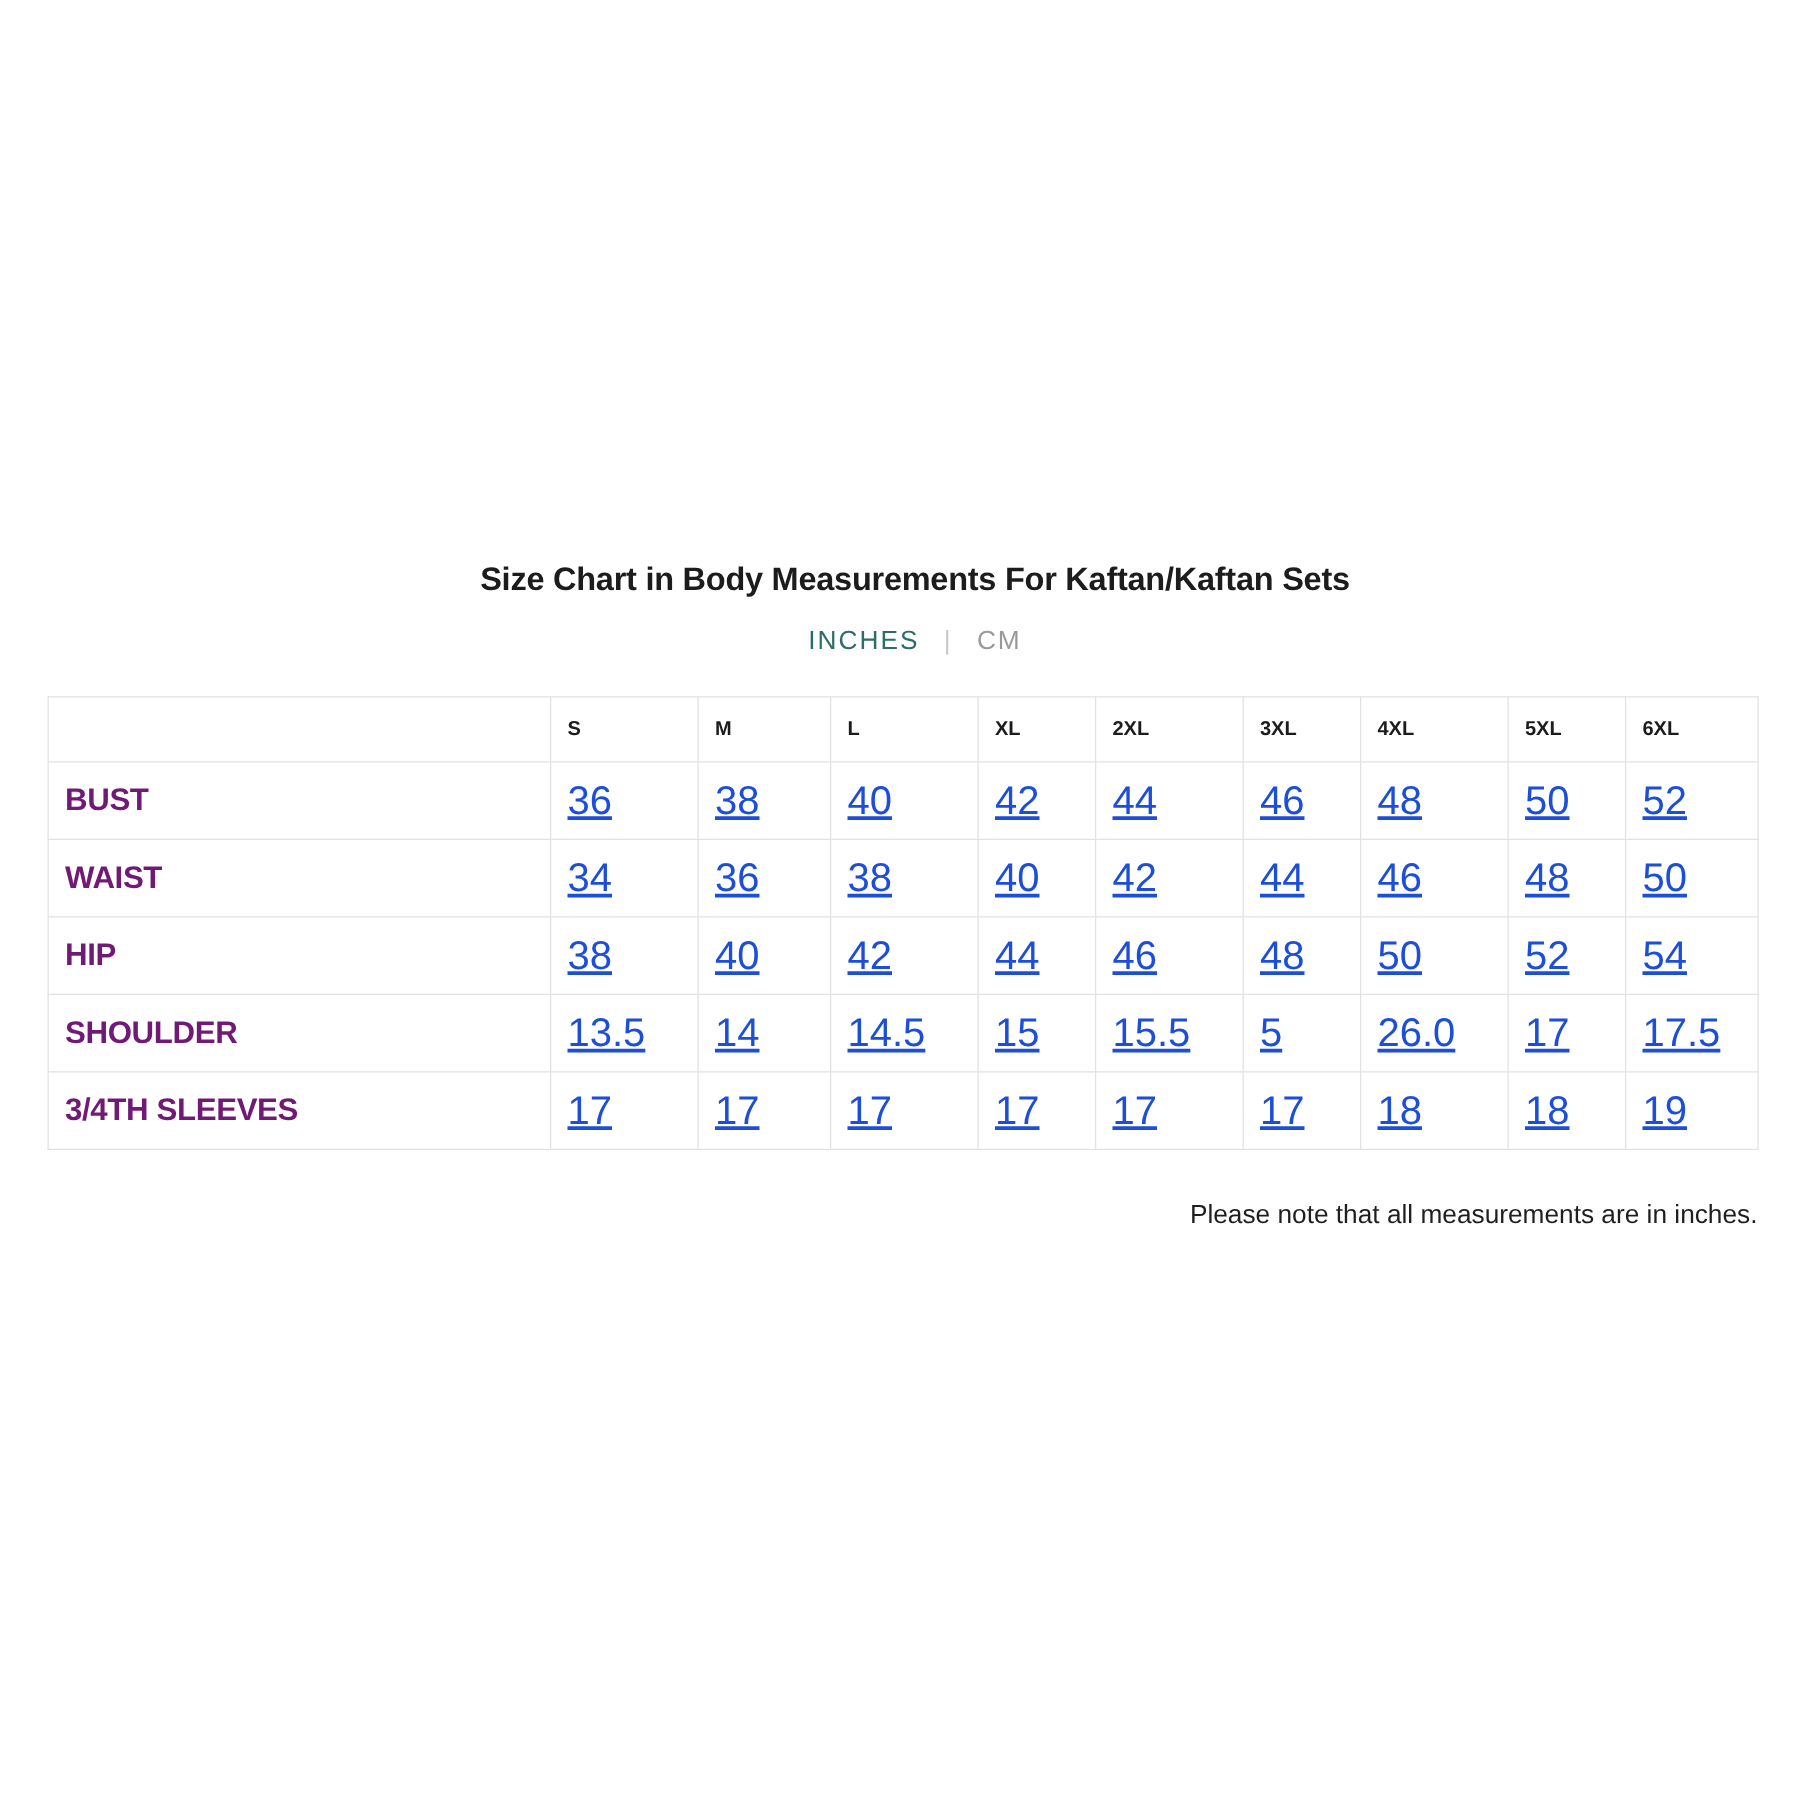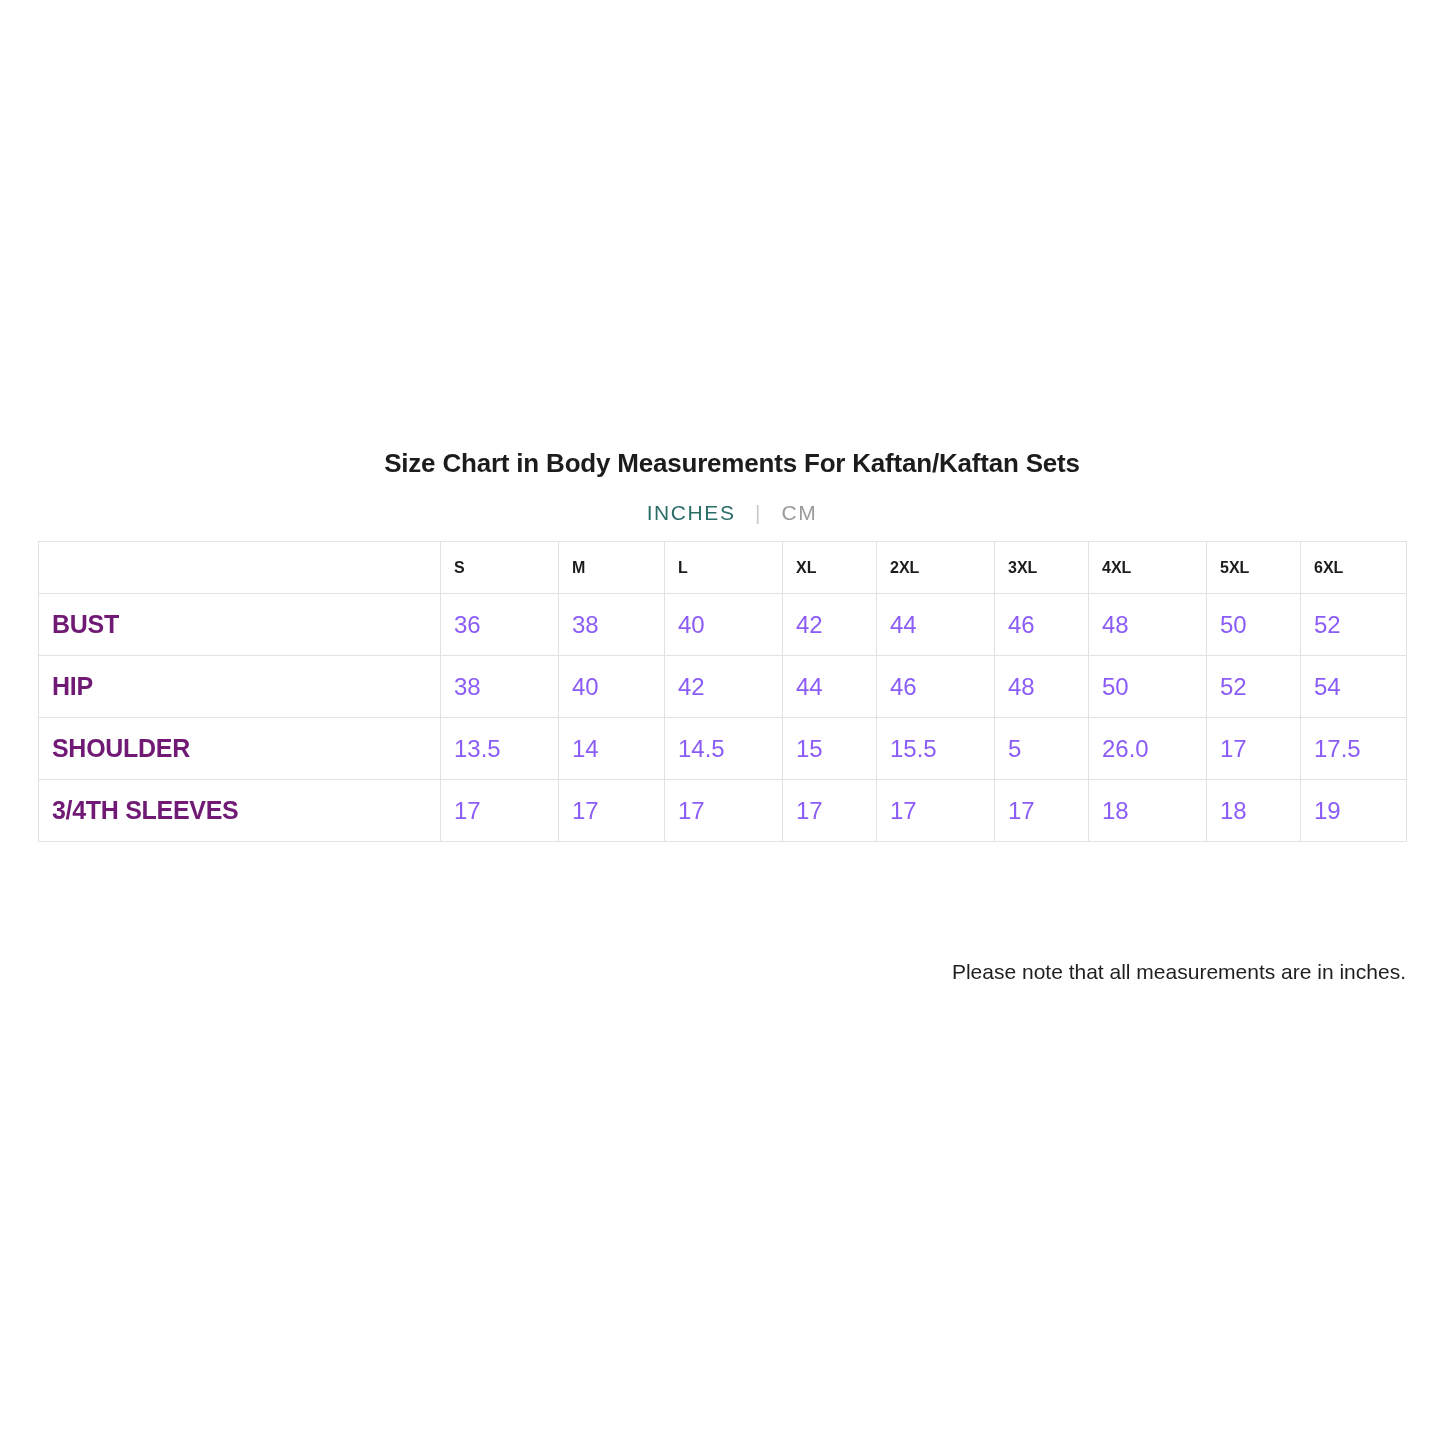--- a/index.html
+++ b/index.html
@@ -35,21 +35,21 @@
     text-align: center;
     letter-spacing: -0.2px;
     color: #1c1c1c;
     margin: 0 0 22px 0;
     padding-left: 20px;
   }
   .unit-toggle {
     text-align: center;
     font-size: 21px;
     letter-spacing: 1.6px;
-    margin-bottom: 16px;
+    margin-bottom: 32px;
     padding-left: 20px;
   }
   .unit-toggle .unit {
     display: inline-block;
     padding: 0 4px;
   }
   .unit-active { color: #2b6d67; }
   .unit-inactive { color: #9a9a9a; }
   .unit-sep { color: #c9c9c9; padding: 0 8px; }
 
@@ -75,24 +75,25 @@
     height: 62px;
   }
   td.row-label {
     font-size: 25px;
     font-weight: bold;
     letter-spacing: -0.3px;
     color: #701a75;
     padding-left: 12px;
   }
   td.val {
-    font-size: 24px;
+    font-size: 32px;
     font-weight: normal;
-    color: #8b5cf6;
+    color: #1d4ed8;
     letter-spacing: 0px;
+    text-decoration: underline;
   }
   col.c-label { width: 402px; }
   col.c-s { width: 118px; }
   col.c-m { width: 106px; }
   col.c-l { width: 118px; }
   col.c-xl { width: 94px; }
   col.c-2xl { width: 118px; }
   col.c-3xl { width: 94px; }
   col.c-4xl { width: 118px; }
   col.c-5xl { width: 94px; }
@@ -158,20 +159,32 @@
           <td class="val">38</td>
           <td class="val">40</td>
           <td class="val">42</td>
           <td class="val">44</td>
           <td class="val">46</td>
           <td class="val">48</td>
           <td class="val">50</td>
           <td class="val">52</td>
         </tr>
         <tr>
+          <td class="row-label">WAIST</td>
+          <td class="val">34</td>
+          <td class="val">36</td>
+          <td class="val">38</td>
+          <td class="val">40</td>
+          <td class="val">42</td>
+          <td class="val">44</td>
+          <td class="val">46</td>
+          <td class="val">48</td>
+          <td class="val">50</td>
+        </tr>
+        <tr>
           <td class="row-label">HIP</td>
           <td class="val">38</td>
           <td class="val">40</td>
           <td class="val">42</td>
           <td class="val">44</td>
           <td class="val">46</td>
           <td class="val">48</td>
           <td class="val">50</td>
           <td class="val">52</td>
           <td class="val">54</td>

